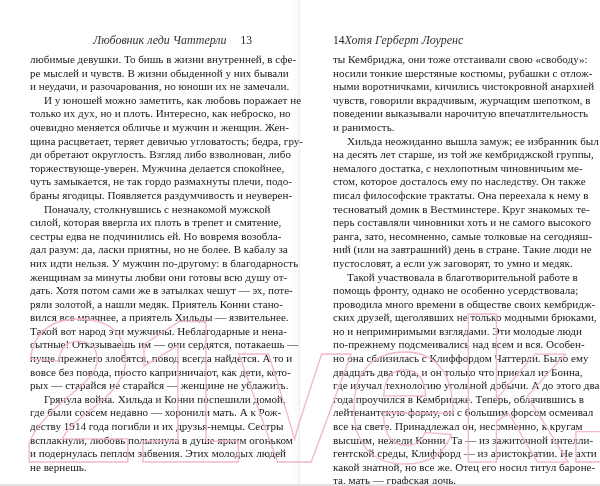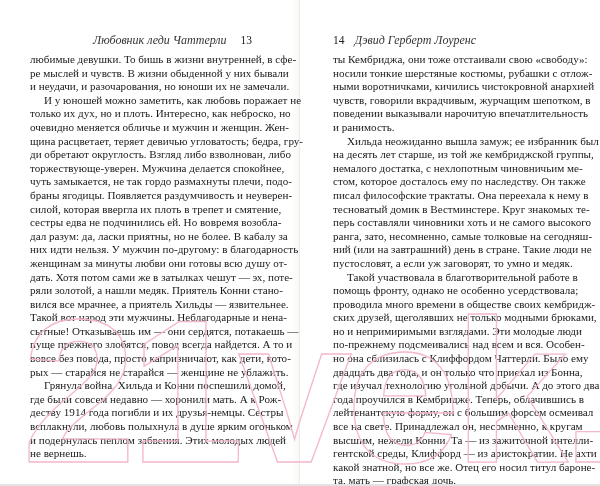--- a/index.html
+++ b/index.html
@@ -18,21 +18,21 @@
   .page { position:absolute; top:0; height:484px; }
   .page.left { left:0; width:299px; }
   .page.right { left:300px; width:300px; }
 
   .running-head { position:absolute; top:33px; font-size:10.5px; white-space:nowrap; }
   .page.left .running-head { right:47px; }
   .page.right .running-head { left:33px; }
   .rh-title { font-style:italic; font-size:12px; color:#333; }
   .rh-num { font-size:11.5px; color:#222; }
   .page.left .rh-num { margin-left:14px; }
-  .page.right .rh-num { margin-right:10px; }
+  .page.right .rh-num { }
 
   .text { position:absolute; top:53px; font-size:11.1px; line-height:13.6px; }
   .page.left .text { left:30px; width:224px; }
   .page.right .text { left:33px; width:240px; }
   .line { display:block; white-space:nowrap; text-align:justify; text-align-last:justify; height:13.6px; }
   .line.last { text-align-last:left; }
   .line.indent { padding-left:14px; }
 
   .watermark { position:absolute; left:0; top:0; width:600px; height:486px; pointer-events:none; }
 </style>
@@ -52,20 +52,21 @@
         <span class="line">ре мыслей и чувств. В жизни обыденной у них бывали</span>
         <span class="line last">и неудачи, и разочарования, но юноши их не замечали.</span>
         <span class="line indent">И у юношей можно заметить, как любовь поражает не</span>
         <span class="line">только их дух, но и плоть. Интересно, как неброско, но</span>
         <span class="line">очевидно меняется обличье и мужчин и женщин. Жен-</span>
         <span class="line">щина расцветает, теряет девичью угловатость; бедра, гру-</span>
         <span class="line">ди обретают округлость. Взгляд либо взволнован, либо</span>
         <span class="line">торжествующе-уверен. Мужчина делается спокойнее,</span>
         <span class="line">чуть замыкается, не так гордо размахнуты плечи, подо-</span>
         <span class="line">браны ягодицы. Появляется раздумчивость и неуверен-</span>
+        <span class="line indent">Поначалу, столкнувшись с незнакомой мужской</span>
         <span class="line">силой, которая ввергла их плоть в трепет и смятение,</span>
         <span class="line">сестры едва не подчинились ей. Но вовремя возобла-</span>
         <span class="line">дал разум: да, ласки приятны, но не более. В кабалу за</span>
         <span class="line">них идти нельзя. У мужчин по-другому: в благодарность</span>
         <span class="line">женщинам за минуты любви они готовы всю душу от-</span>
         <span class="line">дать. Хотя потом сами же в затылках чешут — эх, поте-</span>
         <span class="line">ряли золотой, а нашли медяк. Приятель Конни стано-</span>
         <span class="line">вился все мрачнее, а приятель Хильды — язвительнее.</span>
         <span class="line">Такой вот народ эти мужчины. Неблагодарные и нена-</span>
         <span class="line">сытные! Отказываешь им — они сердятся, потакаешь —</span>
@@ -76,21 +77,21 @@
         <span class="line">где были совсем недавно — хоронили мать. А к Рож-</span>
         <span class="line">деству 1914 года погибли и их друзья-немцы. Сестры</span>
         <span class="line">всплакнули, любовь полыхнула в душе ярким огоньком</span>
         <span class="line">и подернулась пеплом забвения. Этих молодых людей</span>
         <span class="line last">не вернешь.</span>
       </div>
   </div>
 
   <div class="page right">
     <div class="running-head">
-      <span class="rh-num">14</span><span class="rh-title">Дэвид Герберт Лоуренс</span>
+      <span class="rh-num">14</span><span class="rh-title">Хотя Герберт Лоуренс</span>
     </div>
     <div class="text" id="right-text">
         <span class="line">ты Кембриджа, они тоже отстаивали свою «свободу»:</span>
         <span class="line">носили тонкие шерстяные костюмы, рубашки с отлож-</span>
         <span class="line">ными воротничками, кичились чистокровной анархией</span>
         <span class="line">чувств, говорили вкрадчивым, журчащим шепотком, в</span>
         <span class="line">поведении выказывали нарочитую впечатлительность</span>
         <span class="line last">и ранимость.</span>
         <span class="line indent">Хильда неожиданно вышла замуж; ее избранник был</span>
         <span class="line">на десять лет старше, из той же кембриджской группы,</span>

